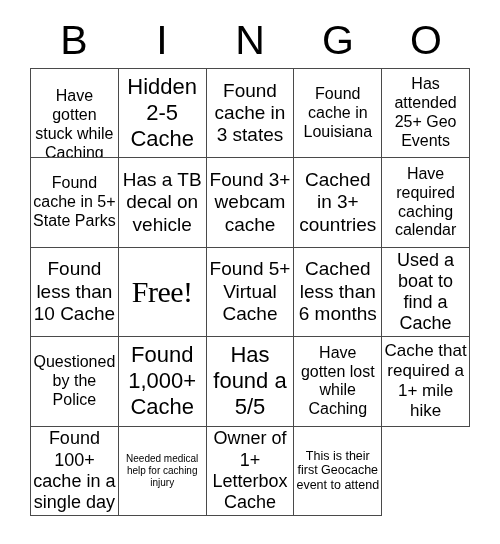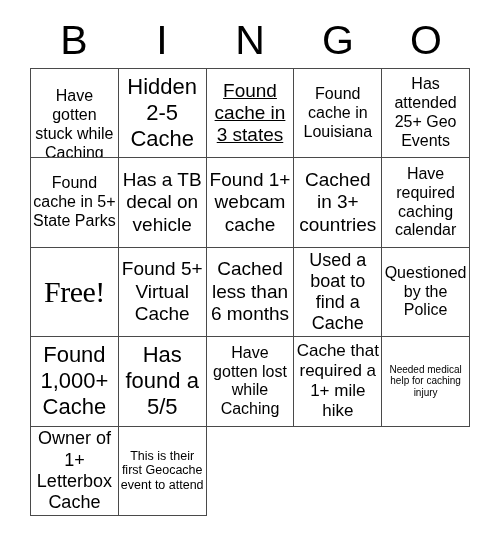--- a/index.html
+++ b/index.html
@@ -110,43 +110,46 @@
   </div>
 
   <div id="bingo-grid" style="border-top-color: rgb(74, 74, 74); border-left-color: rgb(74, 74, 74);">
 
   <div class="bingo-cell" style="border-right-color: rgb(74, 74, 74); border-bottom-color: rgb(74, 74, 74);">
         <span class="cell-text fs-sm" style="color: rgb(0, 0, 0); margin-top: 23px;">Have gotten stuck while Caching</span>
       </div>
       <div class="bingo-cell" style="border-right-color: rgb(74, 74, 74); border-bottom-color: rgb(74, 74, 74);">
         <span class="cell-text fs-lg" style="color: rgb(0, 0, 0);">Hidden 2-5 Cache</span>
       </div>
-      <div class="bingo-cell" style="border-right-color: rgb(74, 74, 74); border-bottom-color: rgb(74, 74, 74); text-decoration: underline;">
+      <div class="bingo-cell" style="border-right-color: rgb(74, 74, 74); border-bottom-color: rgb(74, 74, 74);">
         <span class="cell-text fs-md" style="color: rgb(0, 0, 0);">Found cache in 3 states</span>
       </div>
       <div class="bingo-cell" style="border-right-color: rgb(74, 74, 74); border-bottom-color: rgb(74, 74, 74);">
         <span class="cell-text fs-sm" style="color: rgb(0, 0, 0);">Found cache in Louisiana</span>
       </div>
       <div class="bingo-cell" style="border-right-color: rgb(74, 74, 74); border-bottom-color: rgb(74, 74, 74);">
         <span class="cell-text fs-sm" style="color: rgb(0, 0, 0);">Has attended 25+ Geo Events</span>
       </div>
       <div class="bingo-cell" style="border-right-color: rgb(74, 74, 74); border-bottom-color: rgb(74, 74, 74);">
         <span class="cell-text fs-sm" style="color: rgb(0, 0, 0);">Found cache in 5+ State Parks</span>
       </div>
       <div class="bingo-cell" style="border-right-color: rgb(74, 74, 74); border-bottom-color: rgb(74, 74, 74);">
         <span class="cell-text fs-md" style="color: rgb(0, 0, 0);">Has a TB decal on vehicle</span>
       </div>
       <div class="bingo-cell" style="border-right-color: rgb(74, 74, 74); border-bottom-color: rgb(74, 74, 74);">
-        <span class="cell-text fs-md" style="color: rgb(0, 0, 0);">Found 1+ webcam cache</span>
+        <span class="cell-text fs-md" style="color: rgb(0, 0, 0);">Found 3+ webcam cache</span>
       </div>
       <div class="bingo-cell" style="border-right-color: rgb(74, 74, 74); border-bottom-color: rgb(74, 74, 74);">
         <span class="cell-text fs-md" style="color: rgb(0, 0, 0);">Cached in 3+ countries</span>
       </div>
       <div class="bingo-cell" style="border-right-color: rgb(74, 74, 74); border-bottom-color: rgb(74, 74, 74);">
         <span class="cell-text fs-sm" style="color: rgb(0, 0, 0);">Have required caching calendar</span>
+      </div>
+      <div class="bingo-cell" style="border-right-color: rgb(74, 74, 74); border-bottom-color: rgb(74, 74, 74);">
+        <span class="cell-text fs-md" style="color: rgb(0, 0, 0);">Found less than 10 Cache</span>
       </div>
       <div class="bingo-cell free-cell" style="border-right-color: rgb(74, 74, 74); border-bottom-color: rgb(74, 74, 74);">
         <span class="cell-text fs-xl" style="color: rgb(0, 0, 0); font-family: Liberation Serif, serif;">Free!</span>
       </div>
       <div class="bingo-cell" style="border-right-color: rgb(74, 74, 74); border-bottom-color: rgb(74, 74, 74);">
         <span class="cell-text fs-md" style="color: rgb(0, 0, 0);">Found 5+ Virtual Cache</span>
       </div>
       <div class="bingo-cell" style="border-right-color: rgb(74, 74, 74); border-bottom-color: rgb(74, 74, 74);">
         <span class="cell-text fs-md" style="color: rgb(0, 0, 0);">Cached less than 6 months</span>
       </div>
@@ -162,20 +165,23 @@
       <div class="bingo-cell" style="border-right-color: rgb(74, 74, 74); border-bottom-color: rgb(74, 74, 74);">
         <span class="cell-text fs-lg" style="color: rgb(0, 0, 0);">Has found a 5/5</span>
       </div>
       <div class="bingo-cell" style="border-right-color: rgb(74, 74, 74); border-bottom-color: rgb(74, 74, 74);">
         <span class="cell-text fs-sm" style="color: rgb(0, 0, 0);">Have gotten lost while Caching</span>
       </div>
       <div class="bingo-cell" style="border-right-color: rgb(74, 74, 74); border-bottom-color: rgb(74, 74, 74);">
         <span class="cell-text fs-md" style="color: rgb(0, 0, 0); font-size: 17px;">Cache that required a 1+ mile hike</span>
       </div>
       <div class="bingo-cell" style="border-right-color: rgb(74, 74, 74); border-bottom-color: rgb(74, 74, 74);">
+        <span class="cell-text fs-md" style="color: rgb(0, 0, 0); font-size: 18px;">Found 100+ cache in a single day</span>
+      </div>
+      <div class="bingo-cell" style="border-right-color: rgb(74, 74, 74); border-bottom-color: rgb(74, 74, 74);">
         <span class="cell-text fs-xs" style="color: rgb(0, 0, 0);">Needed medical help for caching injury</span>
       </div>
       <div class="bingo-cell" style="border-right-color: rgb(74, 74, 74); border-bottom-color: rgb(74, 74, 74);">
         <span class="cell-text fs-md" style="color: rgb(0, 0, 0); font-size: 18px;">Owner of 1+ Letterbox Cache</span>
       </div>
       <div class="bingo-cell" style="border-right-color: rgb(74, 74, 74); border-bottom-color: rgb(74, 74, 74);">
         <span class="cell-text fs-xxs" style="color: rgb(0, 0, 0);">This is their first Geocache event to attend</span>
       </div>
     </div>
 

